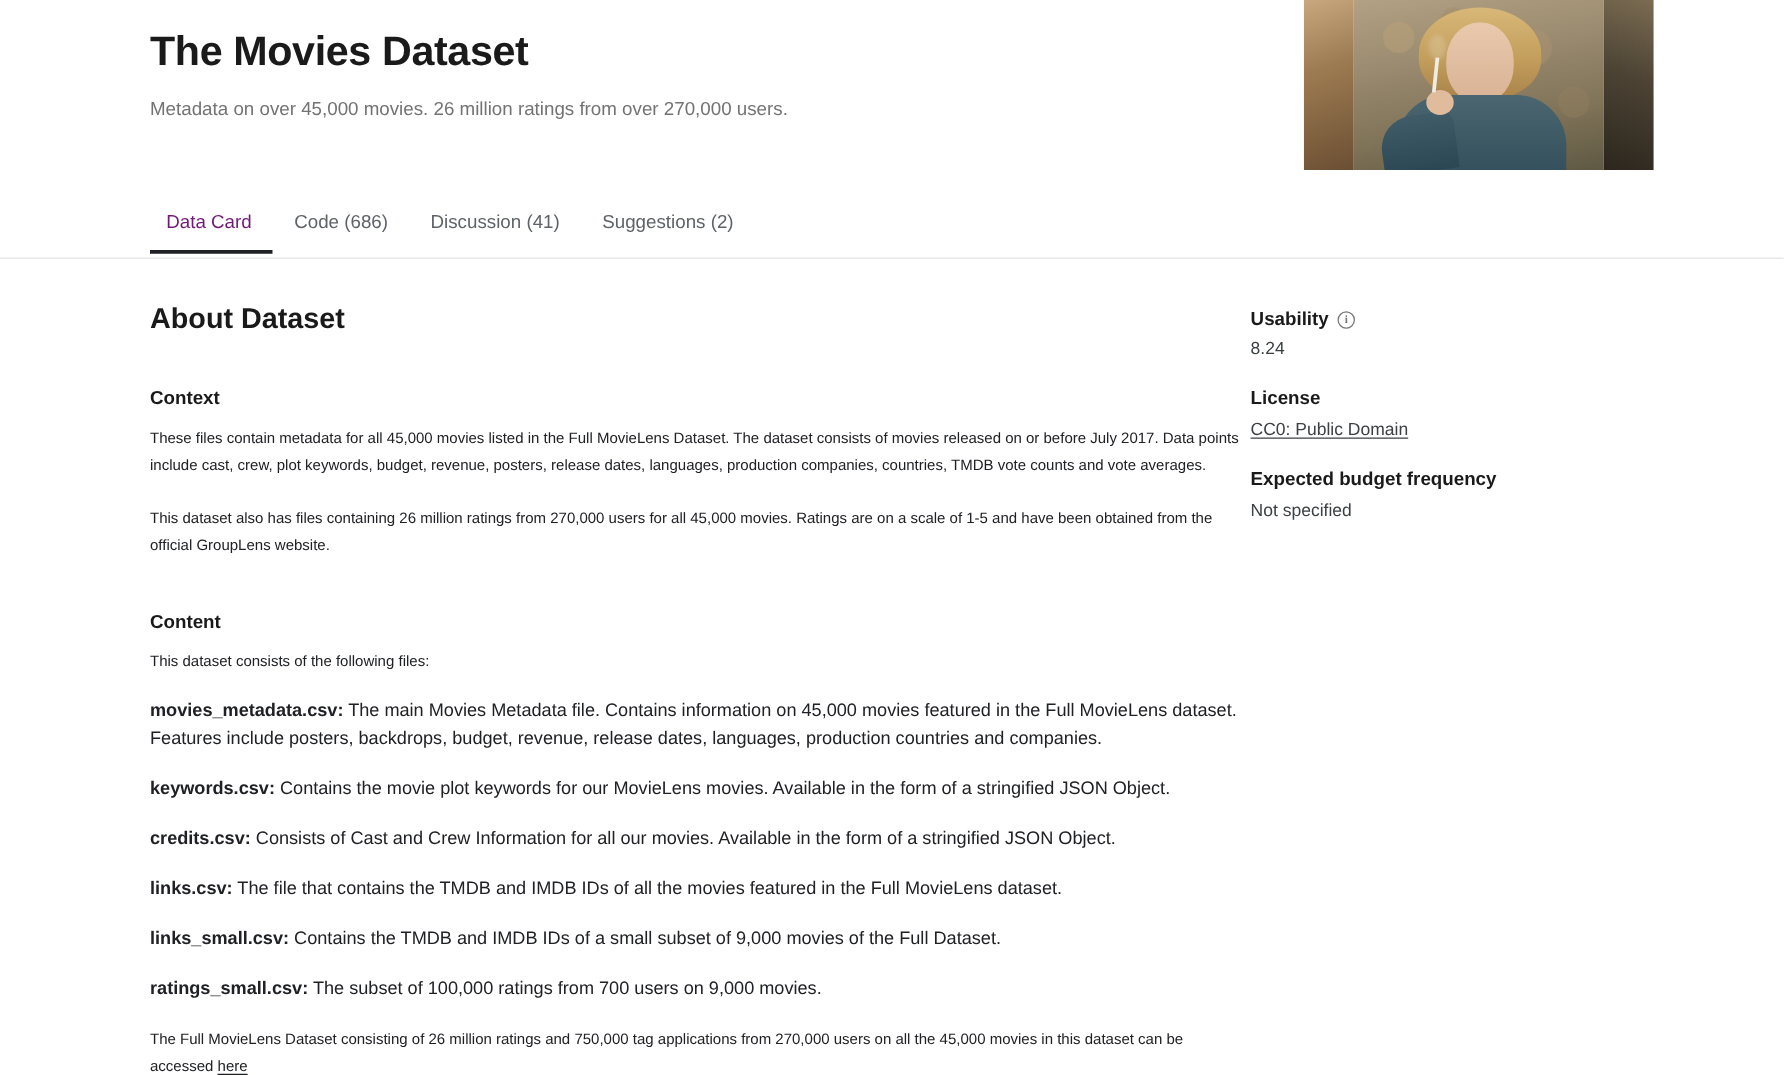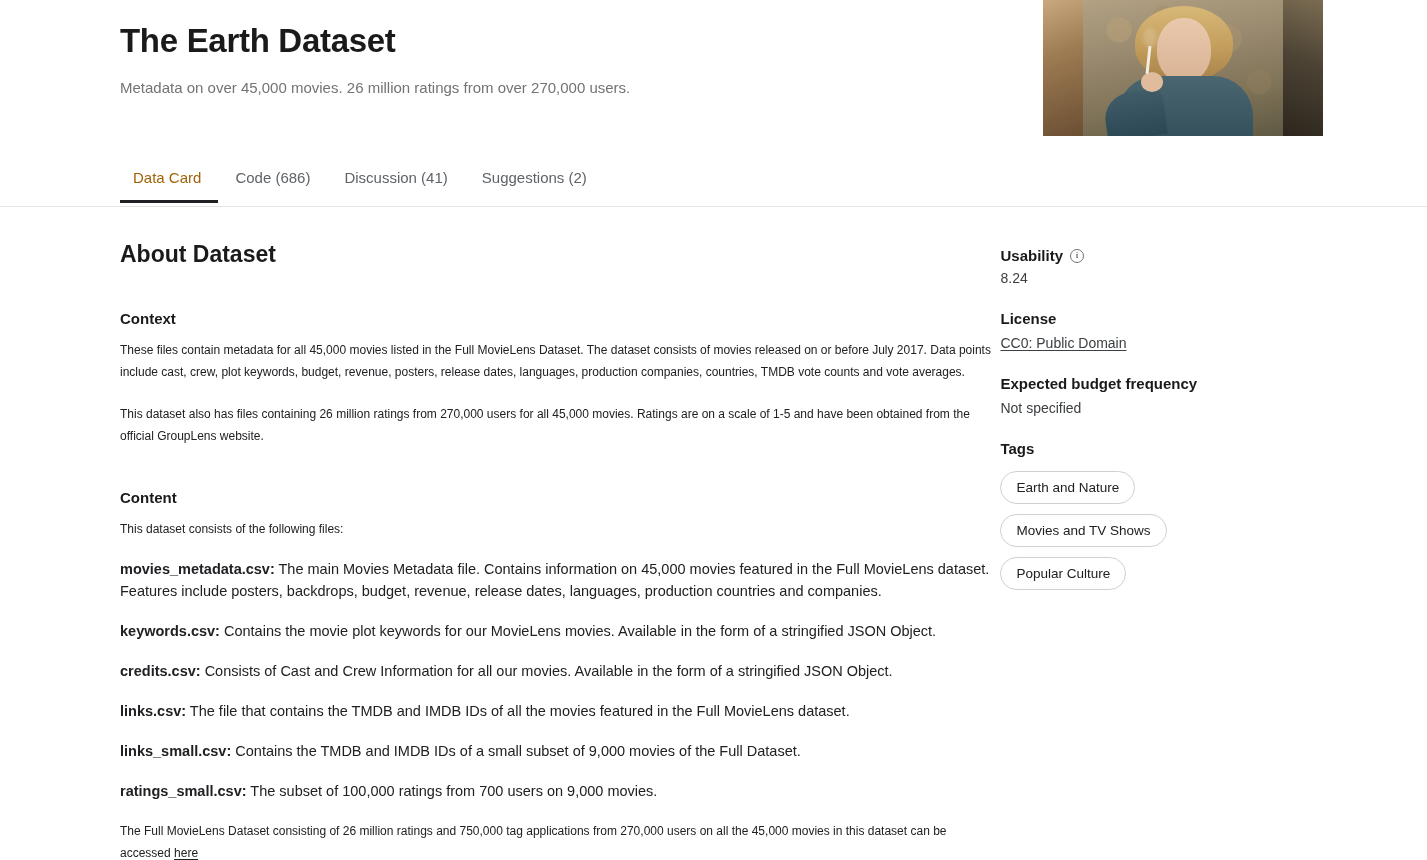--- a/index.html
+++ b/index.html
@@ -146,21 +146,21 @@
   .tab {
     font-size: 15px;
     color: #5f6368;
     padding: 4px 17px 14px 17px;
     cursor: pointer;
     border-bottom: 3px solid transparent;
     white-space: nowrap;
   }
   .tab:first-child { padding-left: 13px; }
   .tab.active {
-    color: #a16207;
+    color: #701a75;
     border-bottom-color: #202124;
     font-weight: 400;
   }
   .tabs-divider {
     position: absolute;
     left: 0;
     top: 206px;
     width: 1427px;
     height: 1px;
     background: #e3e3e3;
@@ -269,21 +269,21 @@
     white-space: nowrap;
   }
   .usability-label { margin-bottom: 6px; }
 </style>
 </head>
 <body>
 
 <div class="page">
 
   <div class="header">
-    <h1 class="title">The Earth Dataset</h1>
+    <h1 class="title">The Movies Dataset</h1>
     <div class="subtitle">Metadata on over 45,000 movies. 26 million ratings from over 270,000 users.</div>
 
     <div class="hero">
       <div class="hero-side left"></div>
       <div class="hero-main">
         <div class="wallpaper"></div>
         <div class="hair"></div>
         <div class="face"></div>
         <div class="body"></div>
         <div class="arm"></div>
@@ -360,26 +360,16 @@
         </div>
       </div>
 
       <div class="side-block">
         <div class="side-head">
           <span>Expected budget frequency</span>
         </div>
         <div class="side-val">Not specified</div>
       </div>
 
-      <div class="side-block">
-        <div class="side-head">
-          <span>Tags</span>
-        </div>
-        <div class="tags">
-          <div class="tag">Earth and Nature</div>
-          <div class="tag">Movies and TV Shows</div>
-          <div class="tag">Popular Culture</div>
-        </div>
-      </div>
 
     </div>
   </div>
 </div>
 
 </body></html>

